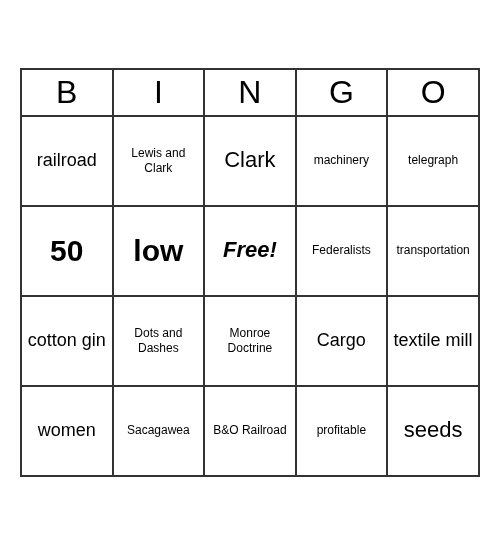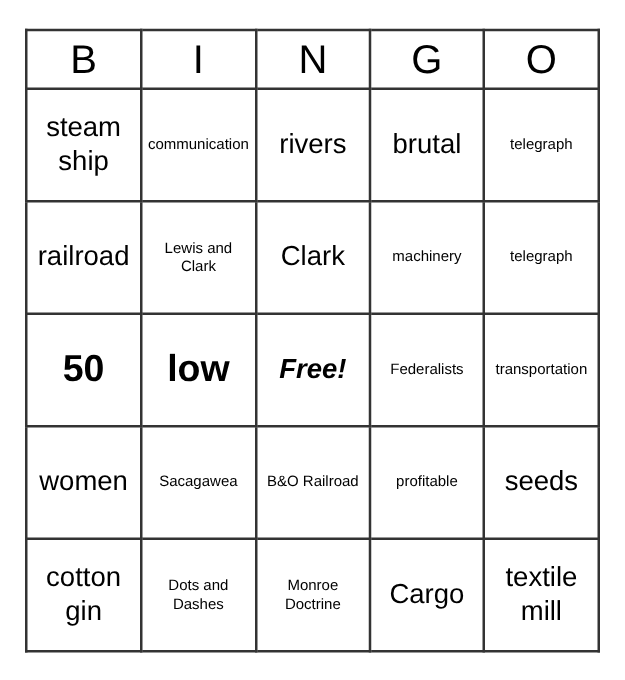--- a/index.html
+++ b/index.html
@@ -45,21 +45,21 @@
     .cell-text {
       display: block;
       line-height: 1.2;
     }
 
     .size-large {
       font-size: 22px;
     }
 
     .size-medium {
-      font-size: 22px;
+      font-size: 18px;
     }
 
     .size-small {
       font-size: 12px;
     }
 
     .size-xlarge {
       font-size: 30px;
       font-weight: bold;
     }
@@ -77,37 +77,20 @@
   <thead>
     <tr id="header-row">
         <th>B</th>
         <th>I</th>
         <th>N</th>
         <th>G</th>
         <th>O</th>
       </tr>
   </thead>
   <tbody id="bingo-body">
-  <tr>
-        <td>
-          <span class="cell-text size-large">steam ship</span>
-        </td>
-        <td>
-          <span class="cell-text size-small">communication</span>
-        </td>
-        <td>
-          <span class="cell-text size-large">rivers</span>
-        </td>
-        <td>
-          <span class="cell-text size-large">brutal</span>
-        </td>
-        <td>
-          <span class="cell-text size-small">telegraph</span>
-        </td>
-      </tr>
       <tr>
         <td>
           <span class="cell-text size-medium">railroad</span>
         </td>
         <td>
           <span class="cell-text size-small">Lewis and Clark</span>
         </td>
         <td>
           <span class="cell-text size-large">Clark</span>
         </td>
@@ -130,46 +113,46 @@
         </td>
         <td>
           <span class="cell-text size-small">Federalists</span>
         </td>
         <td>
           <span class="cell-text size-small">transportation</span>
         </td>
       </tr>
       <tr>
         <td>
+          <span class="cell-text size-medium">cotton gin</span>
+        </td>
+        <td>
+          <span class="cell-text size-small">Dots and Dashes</span>
+        </td>
+        <td>
+          <span class="cell-text size-small">Monroe Doctrine</span>
+        </td>
+        <td>
+          <span class="cell-text size-medium">Cargo</span>
+        </td>
+        <td>
+          <span class="cell-text size-medium">textile mill</span>
+        </td>
+      </tr>
+      <tr>
+        <td>
           <span class="cell-text size-medium">women</span>
         </td>
         <td>
           <span class="cell-text size-small">Sacagawea</span>
         </td>
         <td>
           <span class="cell-text size-small">B&amp;O Railroad</span>
         </td>
         <td>
           <span class="cell-text size-small">profitable</span>
         </td>
         <td>
           <span class="cell-text size-large">seeds</span>
         </td>
       </tr>
-      <tr>
-        <td>
-          <span class="cell-text size-medium">cotton gin</span>
-        </td>
-        <td>
-          <span class="cell-text size-small">Dots and Dashes</span>
-        </td>
-        <td>
-          <span class="cell-text size-small">Monroe Doctrine</span>
-        </td>
-        <td>
-          <span class="cell-text size-medium">Cargo</span>
-        </td>
-        <td>
-          <span class="cell-text size-medium">textile mill</span>
-        </td>
-      </tr>
     </tbody>
 </table>
 
 </body></html>

